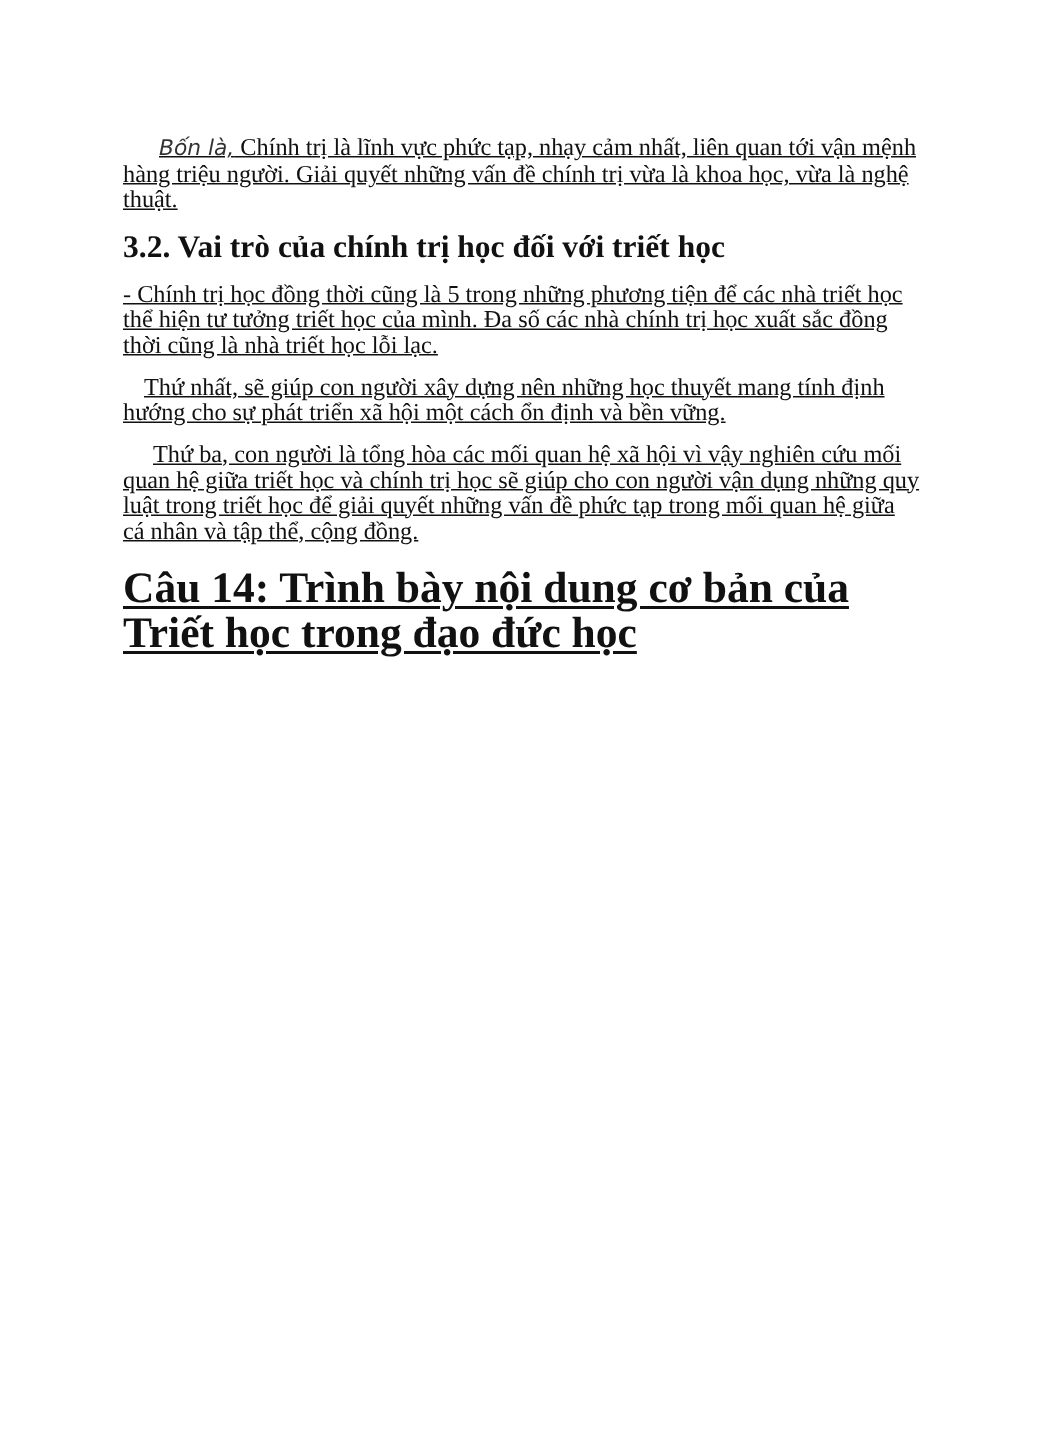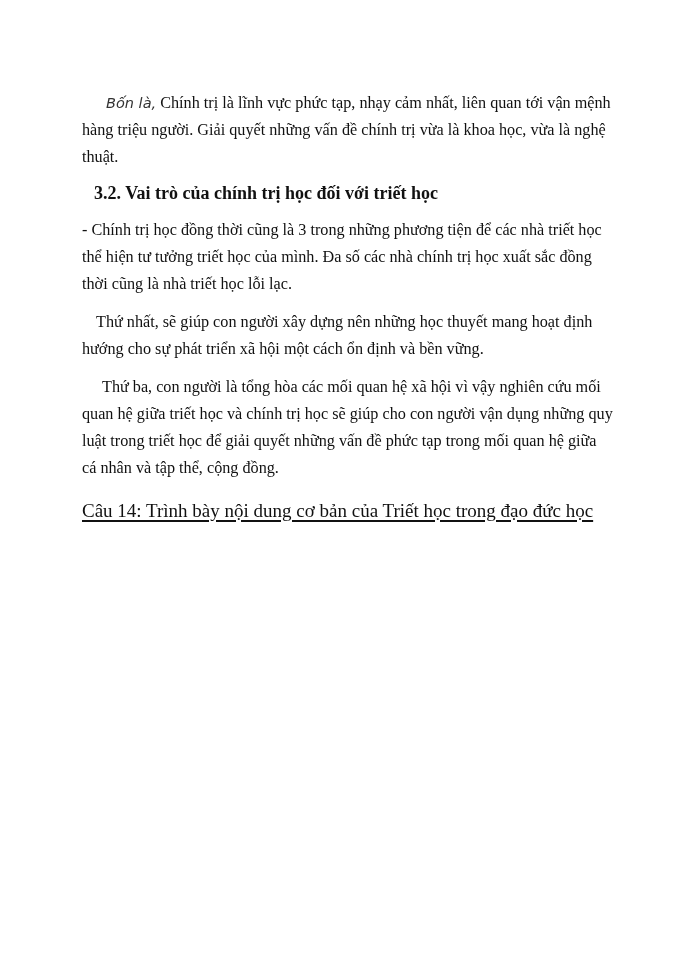--- a/index.html
+++ b/index.html
@@ -17,58 +17,59 @@
     }
     .page {
       position: absolute;
       left: 82px;
       top: 90px;
       width: 532px;
     }
     p {
       margin: 0 0 11px 0;
       font-size: 16.2px;
-      line-height: 27px;
+      line-height: 17px;
+      text-decoration: underline;
     }
     .indent { text-indent: 24px; }
     .indent-small { text-indent: 14px; }
     .indent-mid { text-indent: 20px; }
     .lead-italic {
       font-family: "DejaVu Sans", "Liberation Sans", sans-serif;
       font-style: italic;
       font-size: 14.5px;
       color: #333333;
     }
     h3 {
-      margin: 0 0 11px 12px;
-      font-size: 18px;
+      margin: 0 0 11px 0;
+      font-size: 21px;
       line-height: 23.5px;
       font-weight: bold;
     }
     h2 {
       margin: 14px 0 0 0;
-      font-size: 19px;
+      font-size: 29px;
       line-height: 30px;
-      font-weight: normal;
+      font-weight: bold;
       text-decoration: underline;
       text-decoration-thickness: 2px;
       text-underline-offset: 3px;
       width: 540px;
     }
   </style>
 </head>
 <body>
 
 <div class="page">
 
   <p class="indent"><span class="lead-italic">Bốn là,</span><span> Chính trị là lĩnh vực phức tạp, nhạy cảm nhất, liên quan tới vận mệnh hàng triệu người. Giải quyết những vấn đề chính trị vừa là khoa học, vừa là nghệ thuật.</span></p>
 
   <h3>3.2. Vai trò của chính trị học đối với triết học</h3>
 
-  <p>- Chính trị học đồng thời cũng là 3 trong những phương tiện để các nhà triết học thể hiện tư tưởng triết học của mình. Đa số các nhà chính trị học xuất sắc đồng thời cũng là nhà triết học lỗi lạc.</p>
+  <p>- Chính trị học đồng thời cũng là 5 trong những phương tiện để các nhà triết học thể hiện tư tưởng triết học của mình. Đa số các nhà chính trị học xuất sắc đồng thời cũng là nhà triết học lỗi lạc.</p>
 
 
-  <p class="indent-small">Thứ nhất, sẽ giúp con người xây dựng nên những học thuyết mang hoạt định hướng cho sự phát triển xã hội một cách ổn định và bền vững.</p>
+  <p class="indent-small">Thứ nhất, sẽ giúp con người xây dựng nên những học thuyết mang tính định hướng cho sự phát triển xã hội một cách ổn định và bền vững.</p>
   <p class="indent-mid">Thứ ba, con người là tổng hòa các mối quan hệ xã hội vì vậy nghiên cứu mối quan hệ giữa triết học và chính trị học sẽ giúp cho con người vận dụng những quy luật trong triết học để giải quyết những vấn đề phức tạp trong mối quan hệ giữa cá nhân và tập thể, cộng đồng.</p>
 
   <h2>Câu 14: Trình bày nội dung cơ bản của Triết học trong đạo đức học</h2>
 
 </div>
 
 </body></html>

